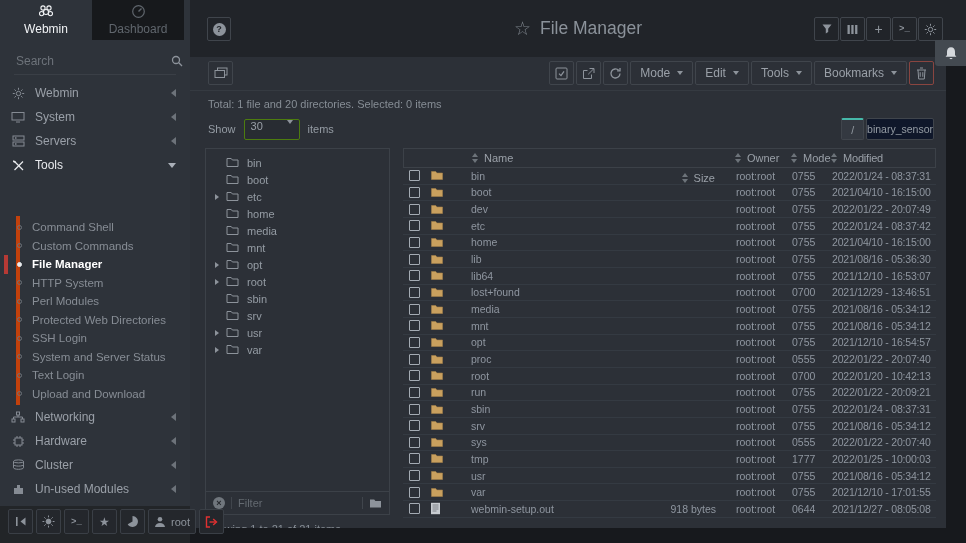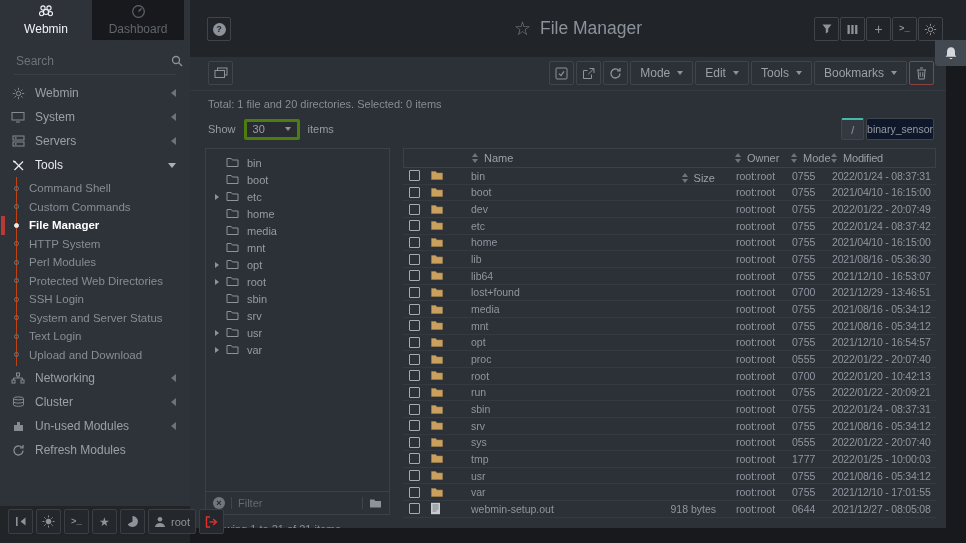--- a/index.html
+++ b/index.html
@@ -16,21 +16,21 @@
   .side-search { display:flex; align-items:center; margin:8px 14px 4px 14px; border-bottom:1px solid #3a3f46; padding:6px 2px; }
   .side-search input { flex:1; background:transparent; border:none; outline:none; color:#aab0b8; font-size:12px; font-family:"Liberation Sans",sans-serif; }
   .side-search input::placeholder { color:#6d737a; }
   .side-menu { margin-top:6px; font-size:12px; }
   .menu-item { display:flex; align-items:center; height:24px; padding:0 14px 0 10px; gap:9px; cursor:pointer; color:#9aa0a8; }
   .menu-item .mi-icon { width:16px; display:flex; justify-content:center; color:#858b93; }
   .menu-item.expanded { color:#e8eaed; }
   .chev { margin-left:auto; display:flex; }
   .tri-left { width:0; height:0; border-top:4px solid transparent; border-bottom:4px solid transparent; border-right:5px solid #6d737a; }
   .tri-down { width:0; height:0; border-left:4px solid transparent; border-right:4px solid transparent; border-top:5px solid #aab0b8; }
-  .submenu { margin-left:16px; border-left:1px solid #c2410c; padding:2px 0; }
+  .submenu { margin-left:16px; border-left:4px solid #c2410c; padding:2px 0;margin-top:39px; }
   .submenu-item { position:relative; display:flex; align-items:center; height:18.5px; font-size:11.5px; color:#878d95; cursor:pointer; }
   .submenu-item .bullet { width:5px; height:5px; border:1px solid #6d737a; border-radius:50%; margin-left:-3px; margin-right:10px; background:transparent; }
   .submenu-item.active { color:#ffffff; font-weight:700; }
   .submenu-item.active .bullet { background:#e8eaed; border-color:#e8eaed; }
   .submenu-item.active::before { content:''; position:absolute; left:-16px; top:0; bottom:0; width:4px; background:#b63a35; }
 
   
   .bottomstrip { position:absolute; left:0; top:506px; width:190px; height:37px; background:#222528; z-index:3; }
   .bottombar { position:absolute; left:8px; top:3px; display:flex; gap:3px; }
   .bbtn { height:25px; min-width:25px; border:1px solid #3a3f46; background:#24272c; border-radius:2px; color:#8d939b; display:flex; align-items:center; justify-content:center; gap:5px; cursor:pointer; font-size:11px; padding:0 5px; }
@@ -52,21 +52,21 @@
   
   .content { position:absolute; left:190px; top:57px; width:756px; height:471px; background:#2c3037; z-index:1; overflow:hidden; }
   .toolbar { display:flex; align-items:center; padding:4px 12px 5px 18px; border-bottom:1px solid #353a41; }
   .tbtn { width:25px; height:24px; border:1px solid #40454c; border-radius:2px; background:transparent; color:#8d939b; display:flex; align-items:center; justify-content:center; cursor:pointer; }
   .tbtn.danger { border-color:#8a4540; }
   .tgroup { margin-left:auto; display:flex; gap:2px; align-items:center; }
   .tmenu { height:24px; border:1px solid #40454c; border-radius:2px; background:transparent; color:#9aa0a8; font-size:12px; display:flex; align-items:center; gap:7px; padding:0 9px; cursor:pointer; font-family:"Liberation Sans",sans-serif; }
   .caret { width:0; height:0; border-left:3.5px solid transparent; border-right:3.5px solid transparent; border-top:4px solid #8d939b; }
   .statusline { margin:7px 0 0 18px; font-size:11px; color:#868d95; }
   .showrow { display:flex; align-items:center; margin:8px 12px 0 18px; font-size:11px; color:#959ca4; gap:8px; }
-  .select { width:56px; height:21px; border:3px solid #4d7c0f; background:#282c32; border-radius:2px; display:flex; align-items:center; padding:0 6px; cursor:pointer; color:#9aa0a8; }
+  .select { width:56px; height:21px; border:1px solid #4d7c0f; background:#282c32; border-radius:2px; display:flex; padding:0 6px; cursor:pointer; color:#9aa0a8; }
   .select .caret { margin-left:auto; }
   .pathgroup { margin-left:auto; display:flex; gap:2px; }
   .pbtn { height:22px; border:1px solid #40454c; background:#0f172a; color:#959ca4; font-size:10.5px; padding:0 0; border-radius:2px; cursor:pointer; font-family:"Liberation Sans",sans-serif; }
   .pbtn.rootseg { background:#343941; border-top:2px solid #46b8a9; padding:0 9px; }
 
   .panels { display:flex; gap:13px; margin:8px 10px 0 15px; height:367px; }
   .treepanel { width:185px; border:1px solid #3c4148; position:relative; flex:none; }
   .treelist { padding-top:5px; }
   .tree-item { display:flex; align-items:center; height:17px; padding-left:9px; font-size:11px; color:#959ca4; cursor:pointer; }
   .tcaret { width:11px; display:flex; }
@@ -246,20 +246,32 @@
     <div class="menu-item">
       <span class="mi-icon">
           <svg width="14" height="12" viewBox="0 0 14 12" fill="none" stroke="currentColor">
             <rect x="5.5" y="1" width="3" height="3"></rect>
             <rect x="1" y="8" width="3" height="3"></rect>
             <rect x="10" y="8" width="3" height="3"></rect>
             <path d="M7 4v2M7 6H2.5v2M7 6h4.5v2"></path>
           </svg>
         </span>
       <span class="mi-label">Networking</span>
+      <span class="chev">
+          <i class="tri-left"></i>
+        </span>
+    </div>
+    <div class="menu-item">
+      <span class="mi-icon">
+          <svg width="13" height="13" viewBox="0 0 13 13" fill="none" stroke="currentColor">
+            <rect x="3" y="3" width="7" height="7"></rect>
+            <path d="M5 1v2M8 1v2M5 10v2M8 10v2M1 5h2M1 8h2M10 5h2M10 8h2"></path>
+          </svg>
+        </span>
+      <span class="mi-label">Hardware</span>
       <span class="chev">
           <i class="tri-left"></i>
         </span>
     </div>
     <div class="menu-item">
       <span class="mi-icon">
           <svg width="13" height="12" viewBox="0 0 13 12" fill="none" stroke="currentColor">
             <ellipse cx="6.5" cy="2.4" rx="5" ry="1.5"></ellipse>
             <path d="M1.5 2.4v3.2c0 .8 2.2 1.5 5 1.5s5-.7 5-1.5V2.4"></path>
             <path d="M1.5 5.6v3.2c0 .8 2.2 1.5 5 1.5s5-.7 5-1.5V5.6"></path>

